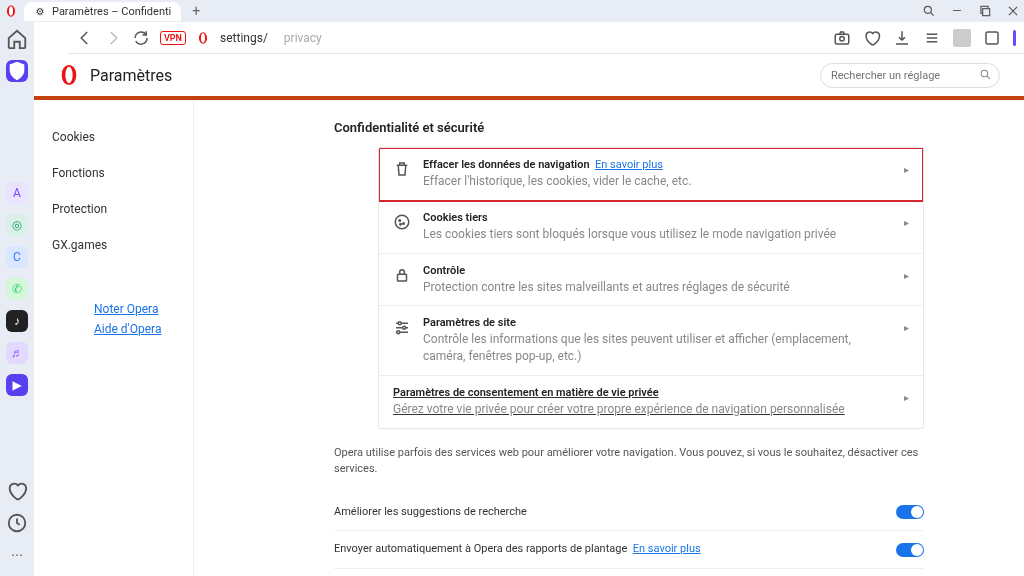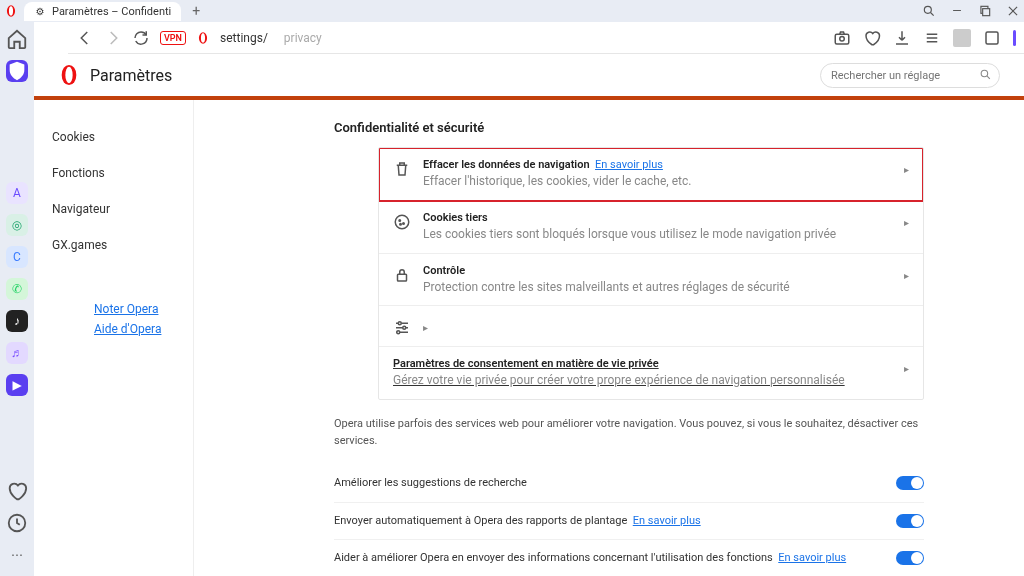--- a/index.html
+++ b/index.html
@@ -240,21 +240,21 @@
               <line x1="15" y1="15" x2="20" y2="20"></line>
             </svg>
         </span>
       </div>
     </div>
 
     <div class="content">
       <div class="sidebar">
         <div class="sidebar-item">Cookies</div>
         <div class="sidebar-item">Fonctions</div>
-        <div class="sidebar-item">Navigateur</div>
+        <div class="sidebar-item">Protection</div>
         <div class="sidebar-item">GX.games</div>
         <div style="height:28px"></div>
         <a class="sidebar-link">Noter Opera</a>
         <a class="sidebar-link">Aide d'Opera</a>
       </div>
 
       <div class="settings-body">
         <div class="section-title">Confidentialité et sécurité</div>
 
         <div class="card-list">
@@ -302,20 +302,24 @@
             <span class="card-icon">
               <svg viewBox="0 0 24 24" fill="none" stroke="currentColor" stroke-width="2">
                   <line x1="4" y1="7" x2="20" y2="7"></line>
                   <circle cx="9" cy="7" r="2" fill="#fff"></circle>
                   <line x1="4" y1="13" x2="20" y2="13"></line>
                   <circle cx="15" cy="13" r="2" fill="#fff"></circle>
                   <line x1="4" y1="19" x2="20" y2="19"></line>
                   <circle cx="7" cy="19" r="2" fill="#fff"></circle>
                 </svg>
             </span>
+            <div class="card-text">
+              <div class="card-title">Paramètres de site</div>
+              <div class="card-sub">Contrôle les informations que les sites peuvent utiliser et afficher (emplacement, caméra, fenêtres pop-up, etc.)</div>
+            </div>
             <span class="card-arrow">▸</span>
           </div>
           <div class="card noicon">
             <div class="card-text">
               <div class="card-title">Paramètres de consentement en matière de vie privée</div>
               <div class="card-sub">Gérez votre vie privée pour créer votre propre expérience de navigation personnalisée</div>
             </div>
             <span class="card-arrow">▸</span>
           </div>
         </div>

